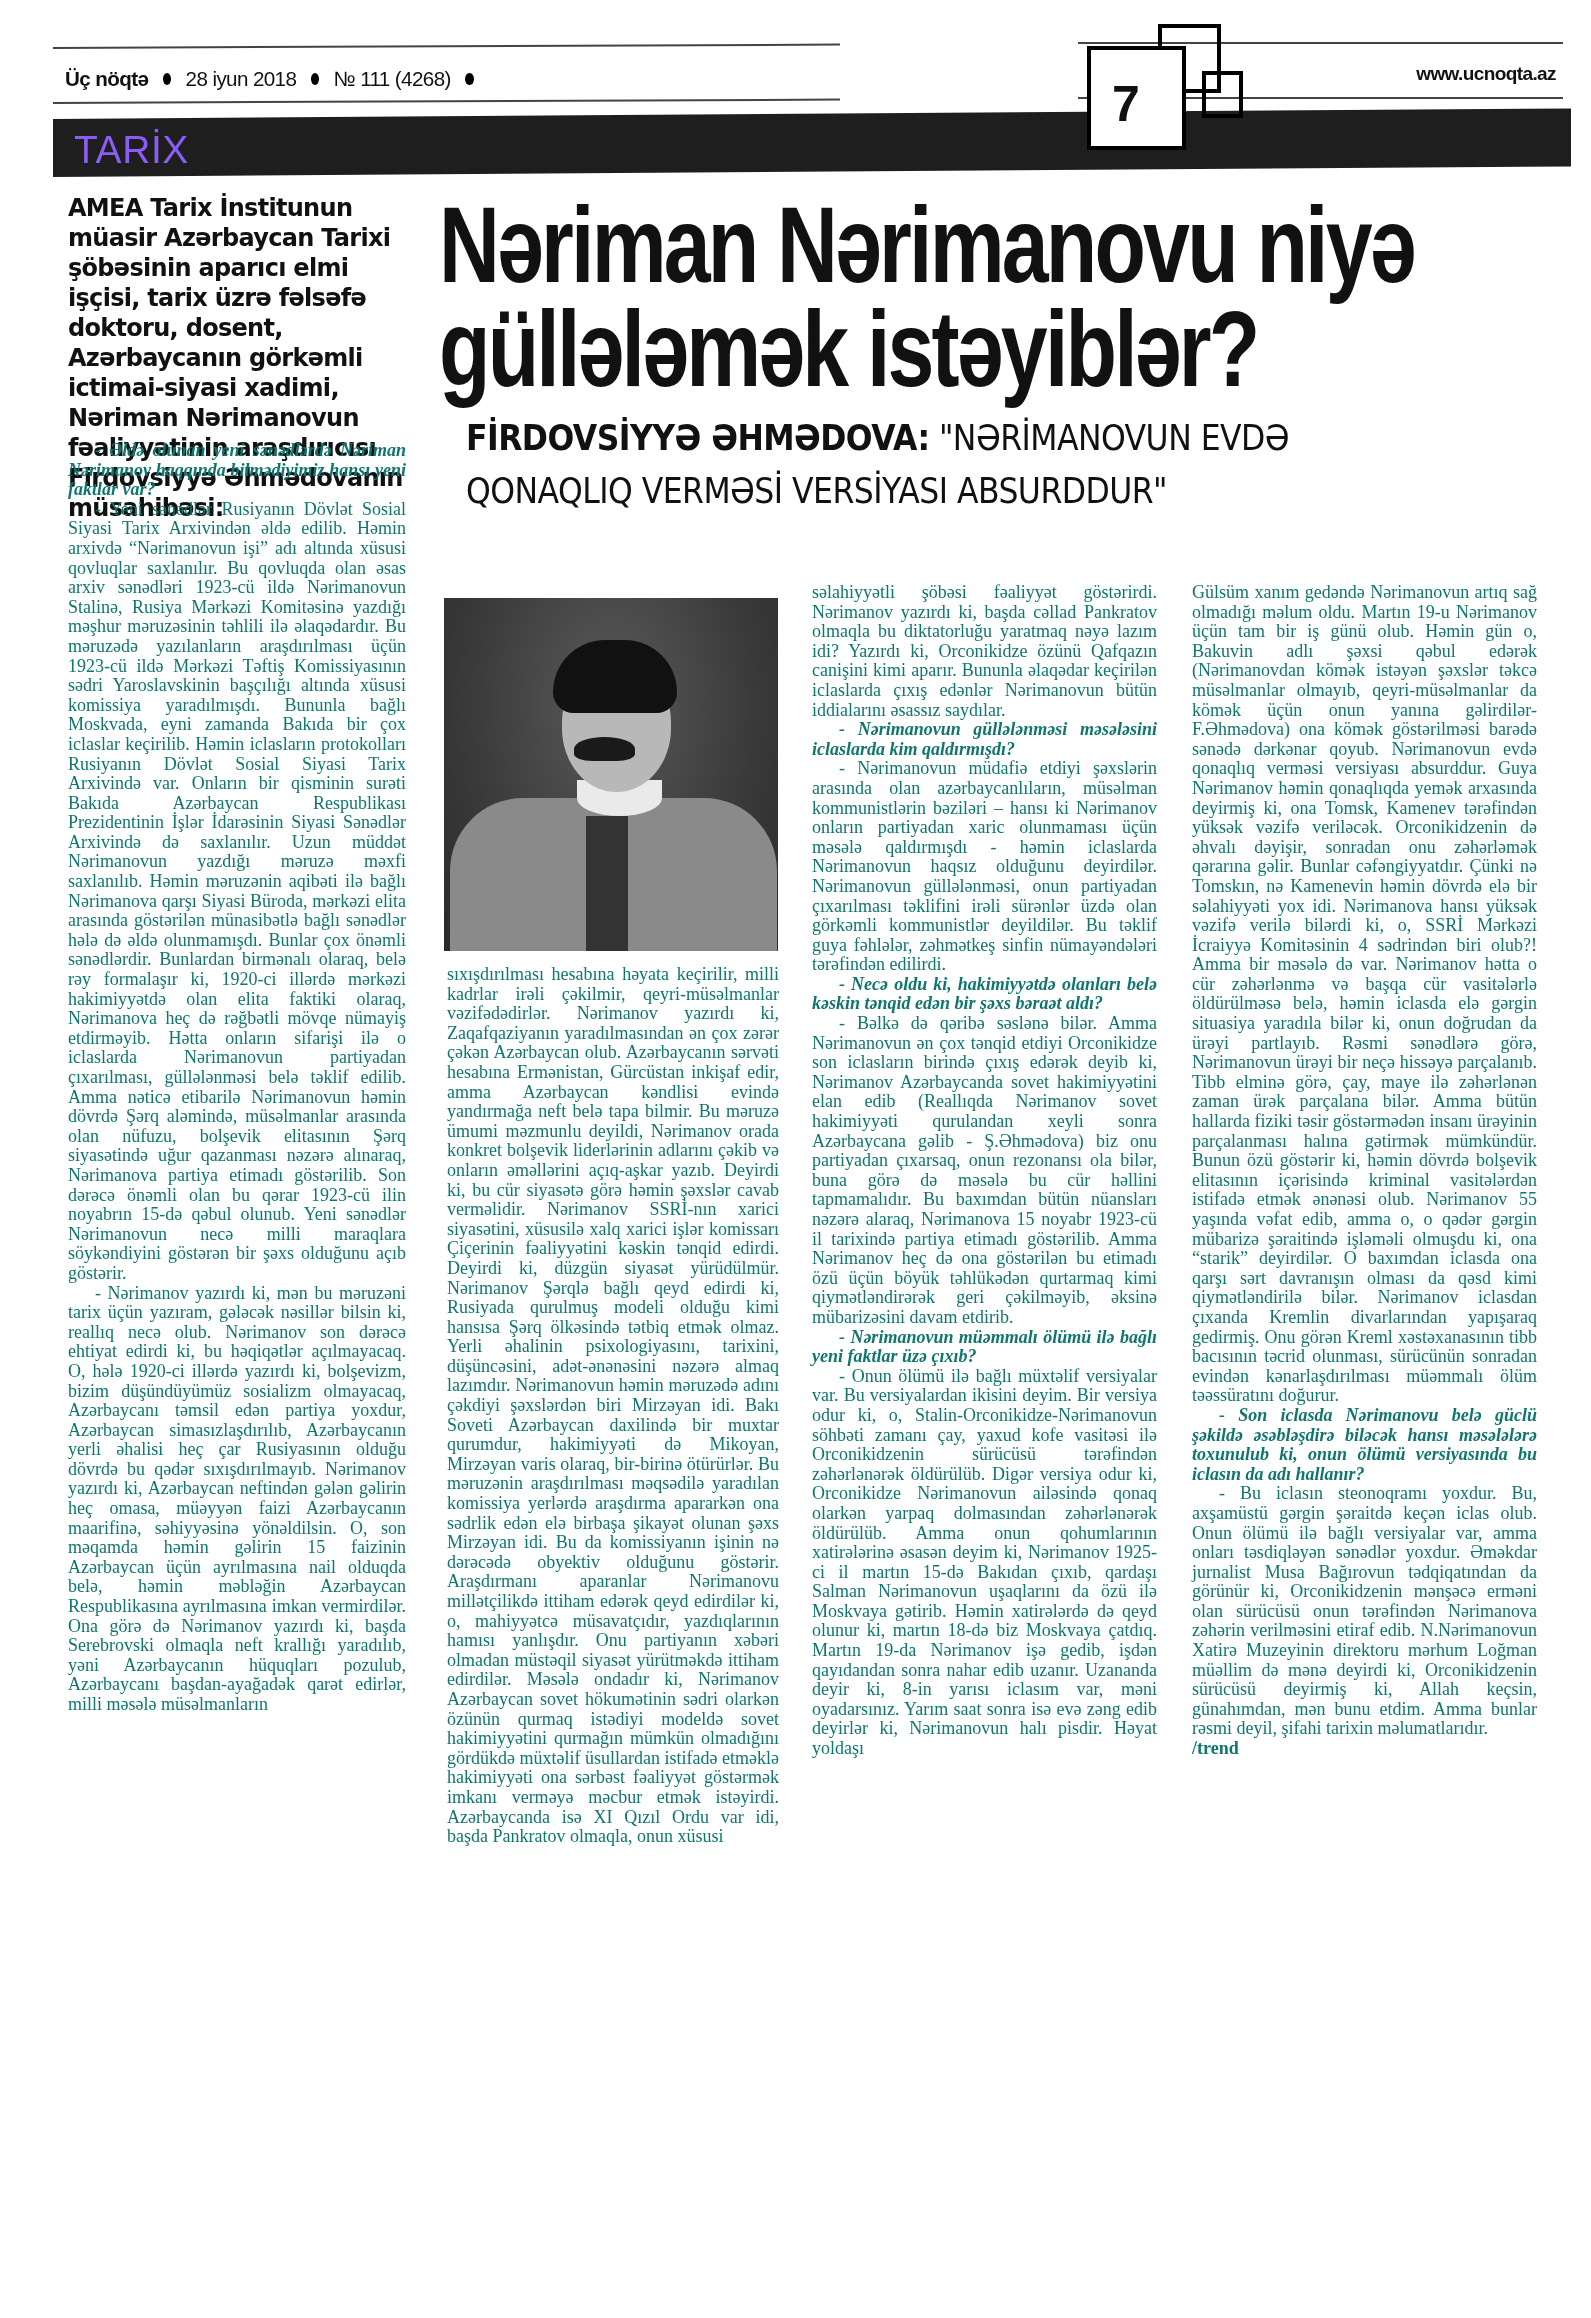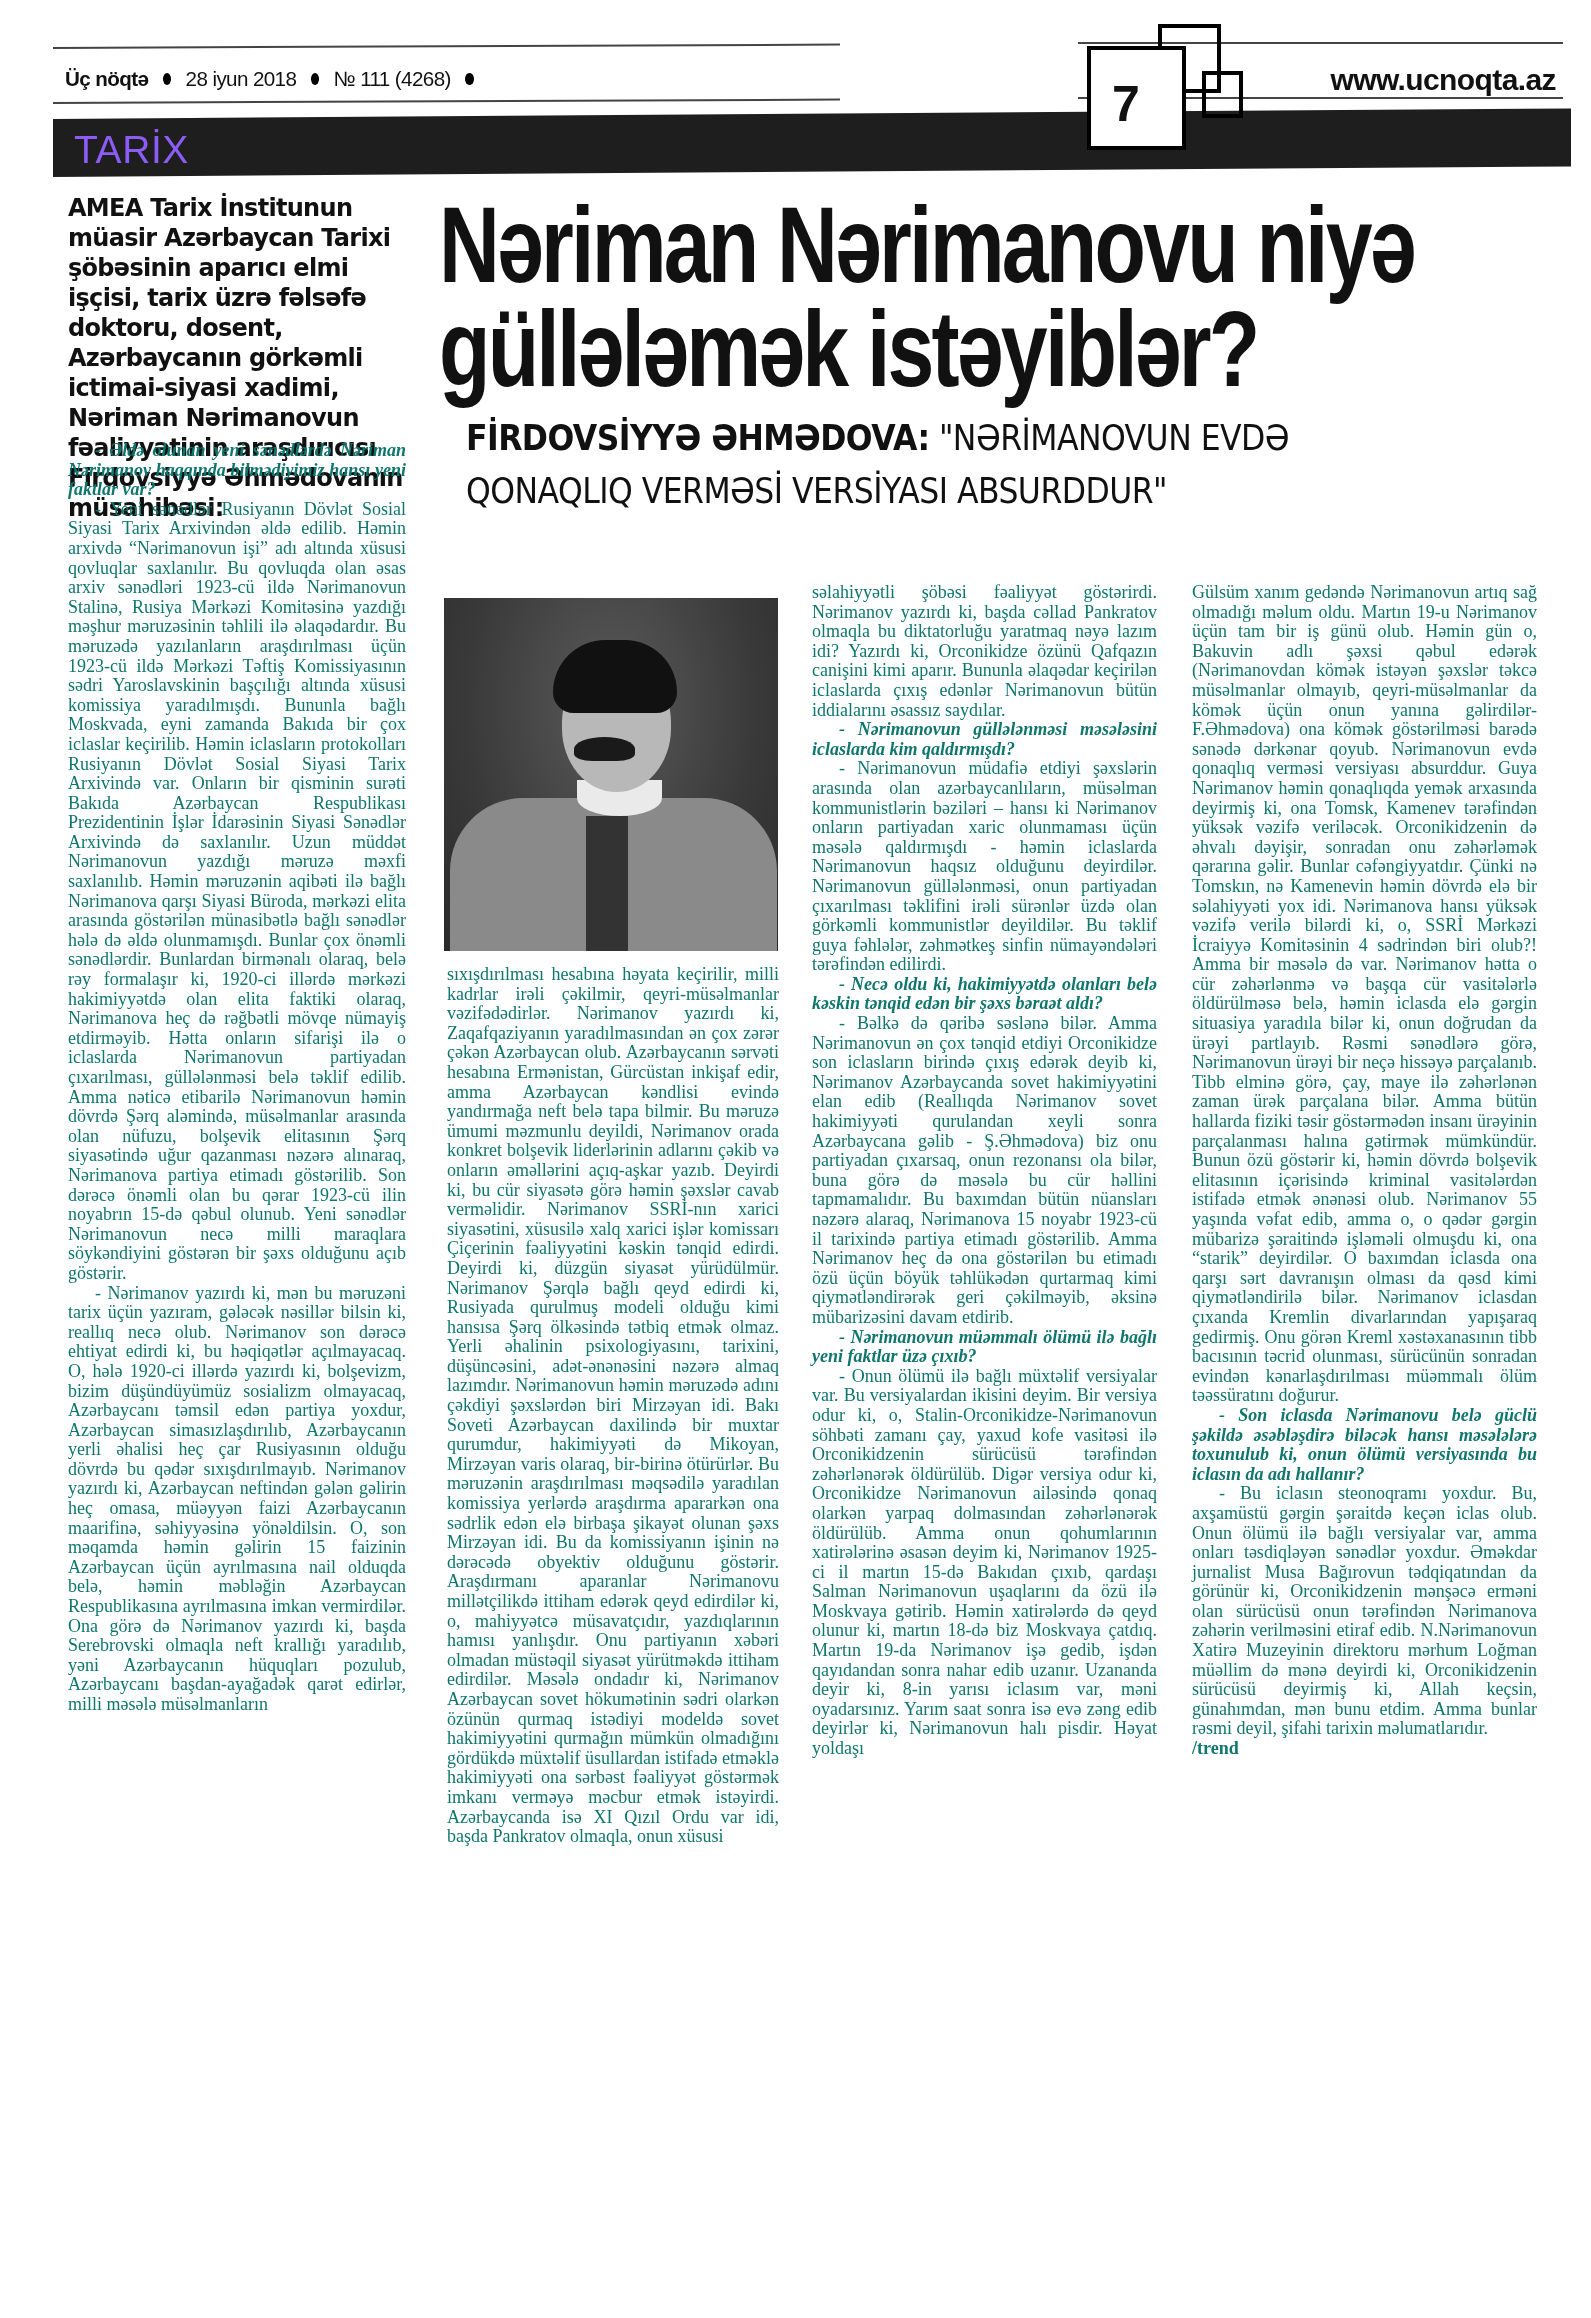--- a/index.html
+++ b/index.html
@@ -7,21 +7,21 @@
 
   
   .mast-line { position: absolute; left: 53px; height: 1.8px; background: #444; }
   .mast-line.top { top: 47px; width: 787px; transform: rotate(-0.25deg); transform-origin: left; }
   .mast-line.bot { top: 102px; width: 787px; transform: rotate(-0.25deg); transform-origin: left; }
   .mast-line.top-r { left: 1078px; top: 42px; width: 485px; }
   .mast-line.bot-r { left: 1078px; top: 97px; width: 485px; }
   .masthead-left { position: absolute; left: 65px; top: 67px; font-family: "Liberation Sans", sans-serif; font-size: 20.6px; letter-spacing: -0.6px; display: flex; align-items: center; gap: 12px; }
   .masthead-left .paper { font-weight: bold; }
   .dot { display: inline-block; width: 8.5px; height: 12px; border-radius: 50%; background: #000; margin: 0 2.4px; }
-  .site-url { position: absolute; right: 36px; top: 63px; font-family: "Liberation Sans", sans-serif; font-weight: bold; font-size: 30px; letter-spacing: -0.6px; }
+  .site-url { position: absolute; right: 36px; top: 63px; font-family: "Liberation Sans", sans-serif; font-weight: bold; font-size: 19px; letter-spacing: -0.6px; }
 
   .section-bar { position: absolute; left: 53px; top: 119px; width: 1518px; height: 58px; background: #1e1e1e; transform: skewY(-0.4deg); transform-origin: left; }
   .section-label { position: absolute; left: 74px; top: 128px; color: #8b5cf6; font-family: "Liberation Sans", sans-serif; font-size: 39px; letter-spacing: 0.6px; }
   .pg-box { position: absolute; border: 4.8px solid #000; background: transparent; }
   .pg-main { left: 1087px; top: 46px; width: 91px; height: 96px; background: #fff; }
   .pg-2 { left: 1158px; top: 24px; width: 55px; height: 61px; }
   .pg-3 { left: 1202px; top: 71px; width: 33px; height: 39px; }
   .pg-num { position: absolute; left: 1112px; top: 79px; font-family: "Liberation Sans", sans-serif; font-weight: bold; font-size: 50px; line-height: 1; }
 
   

